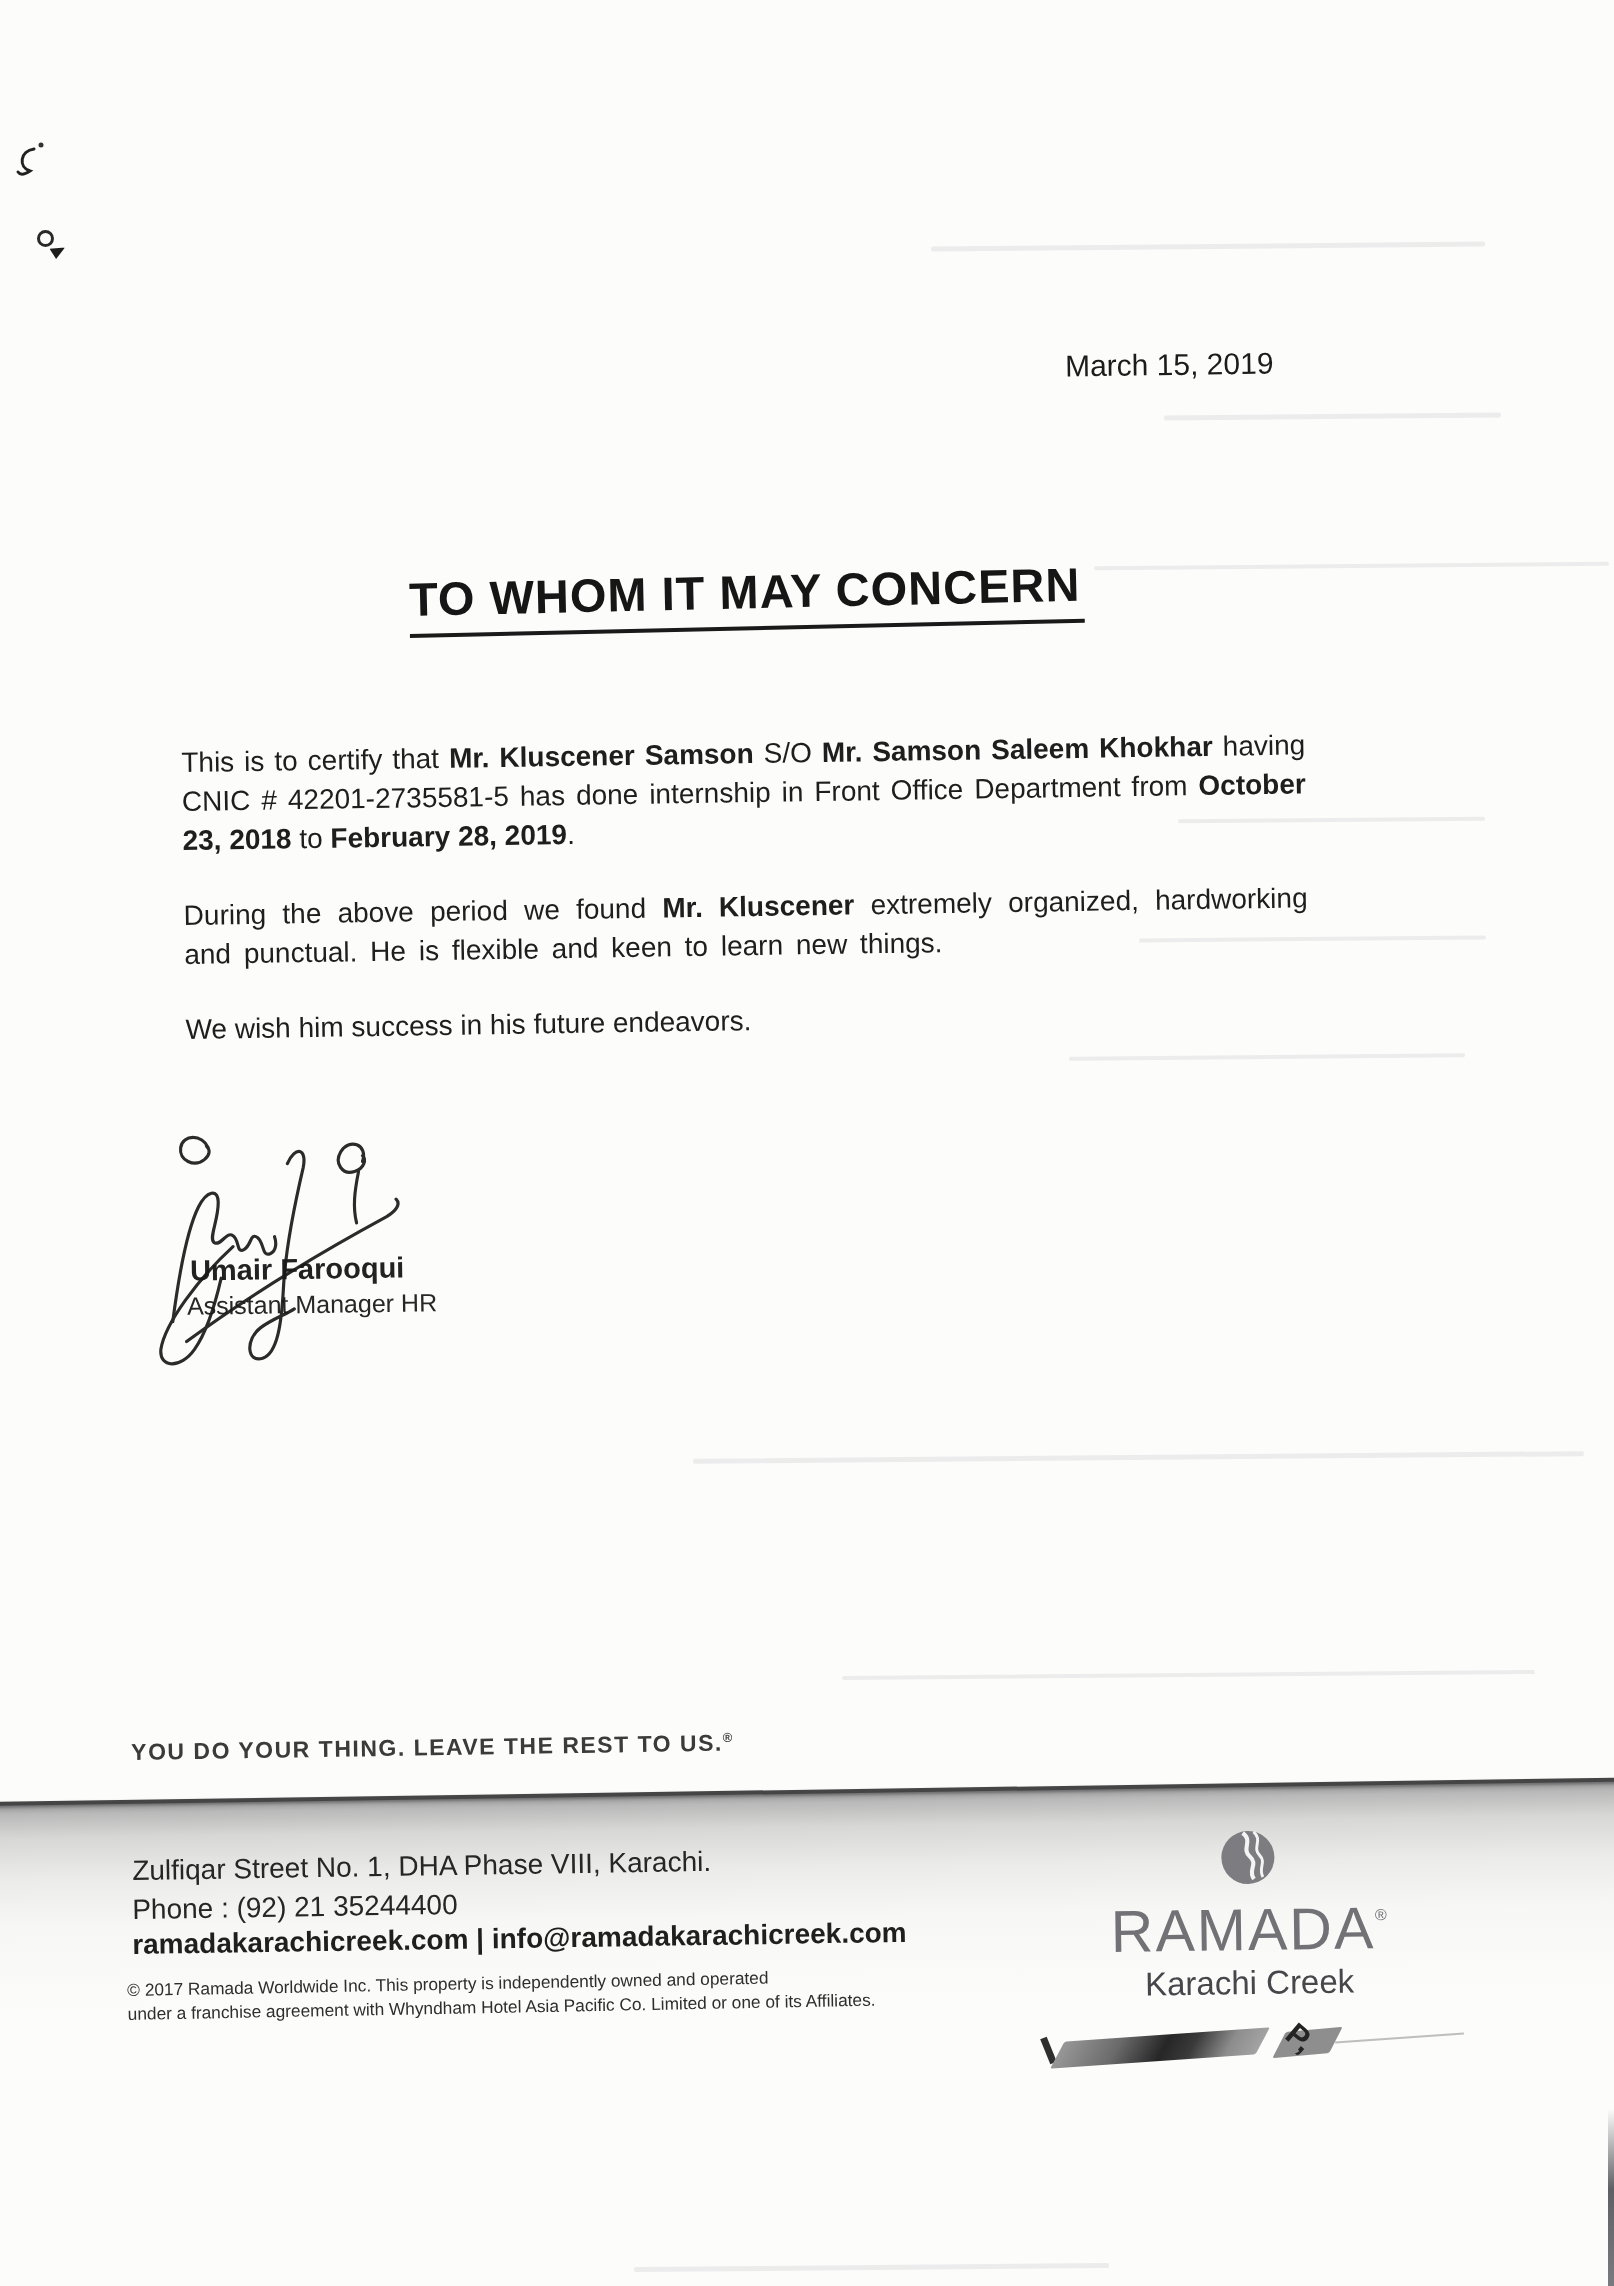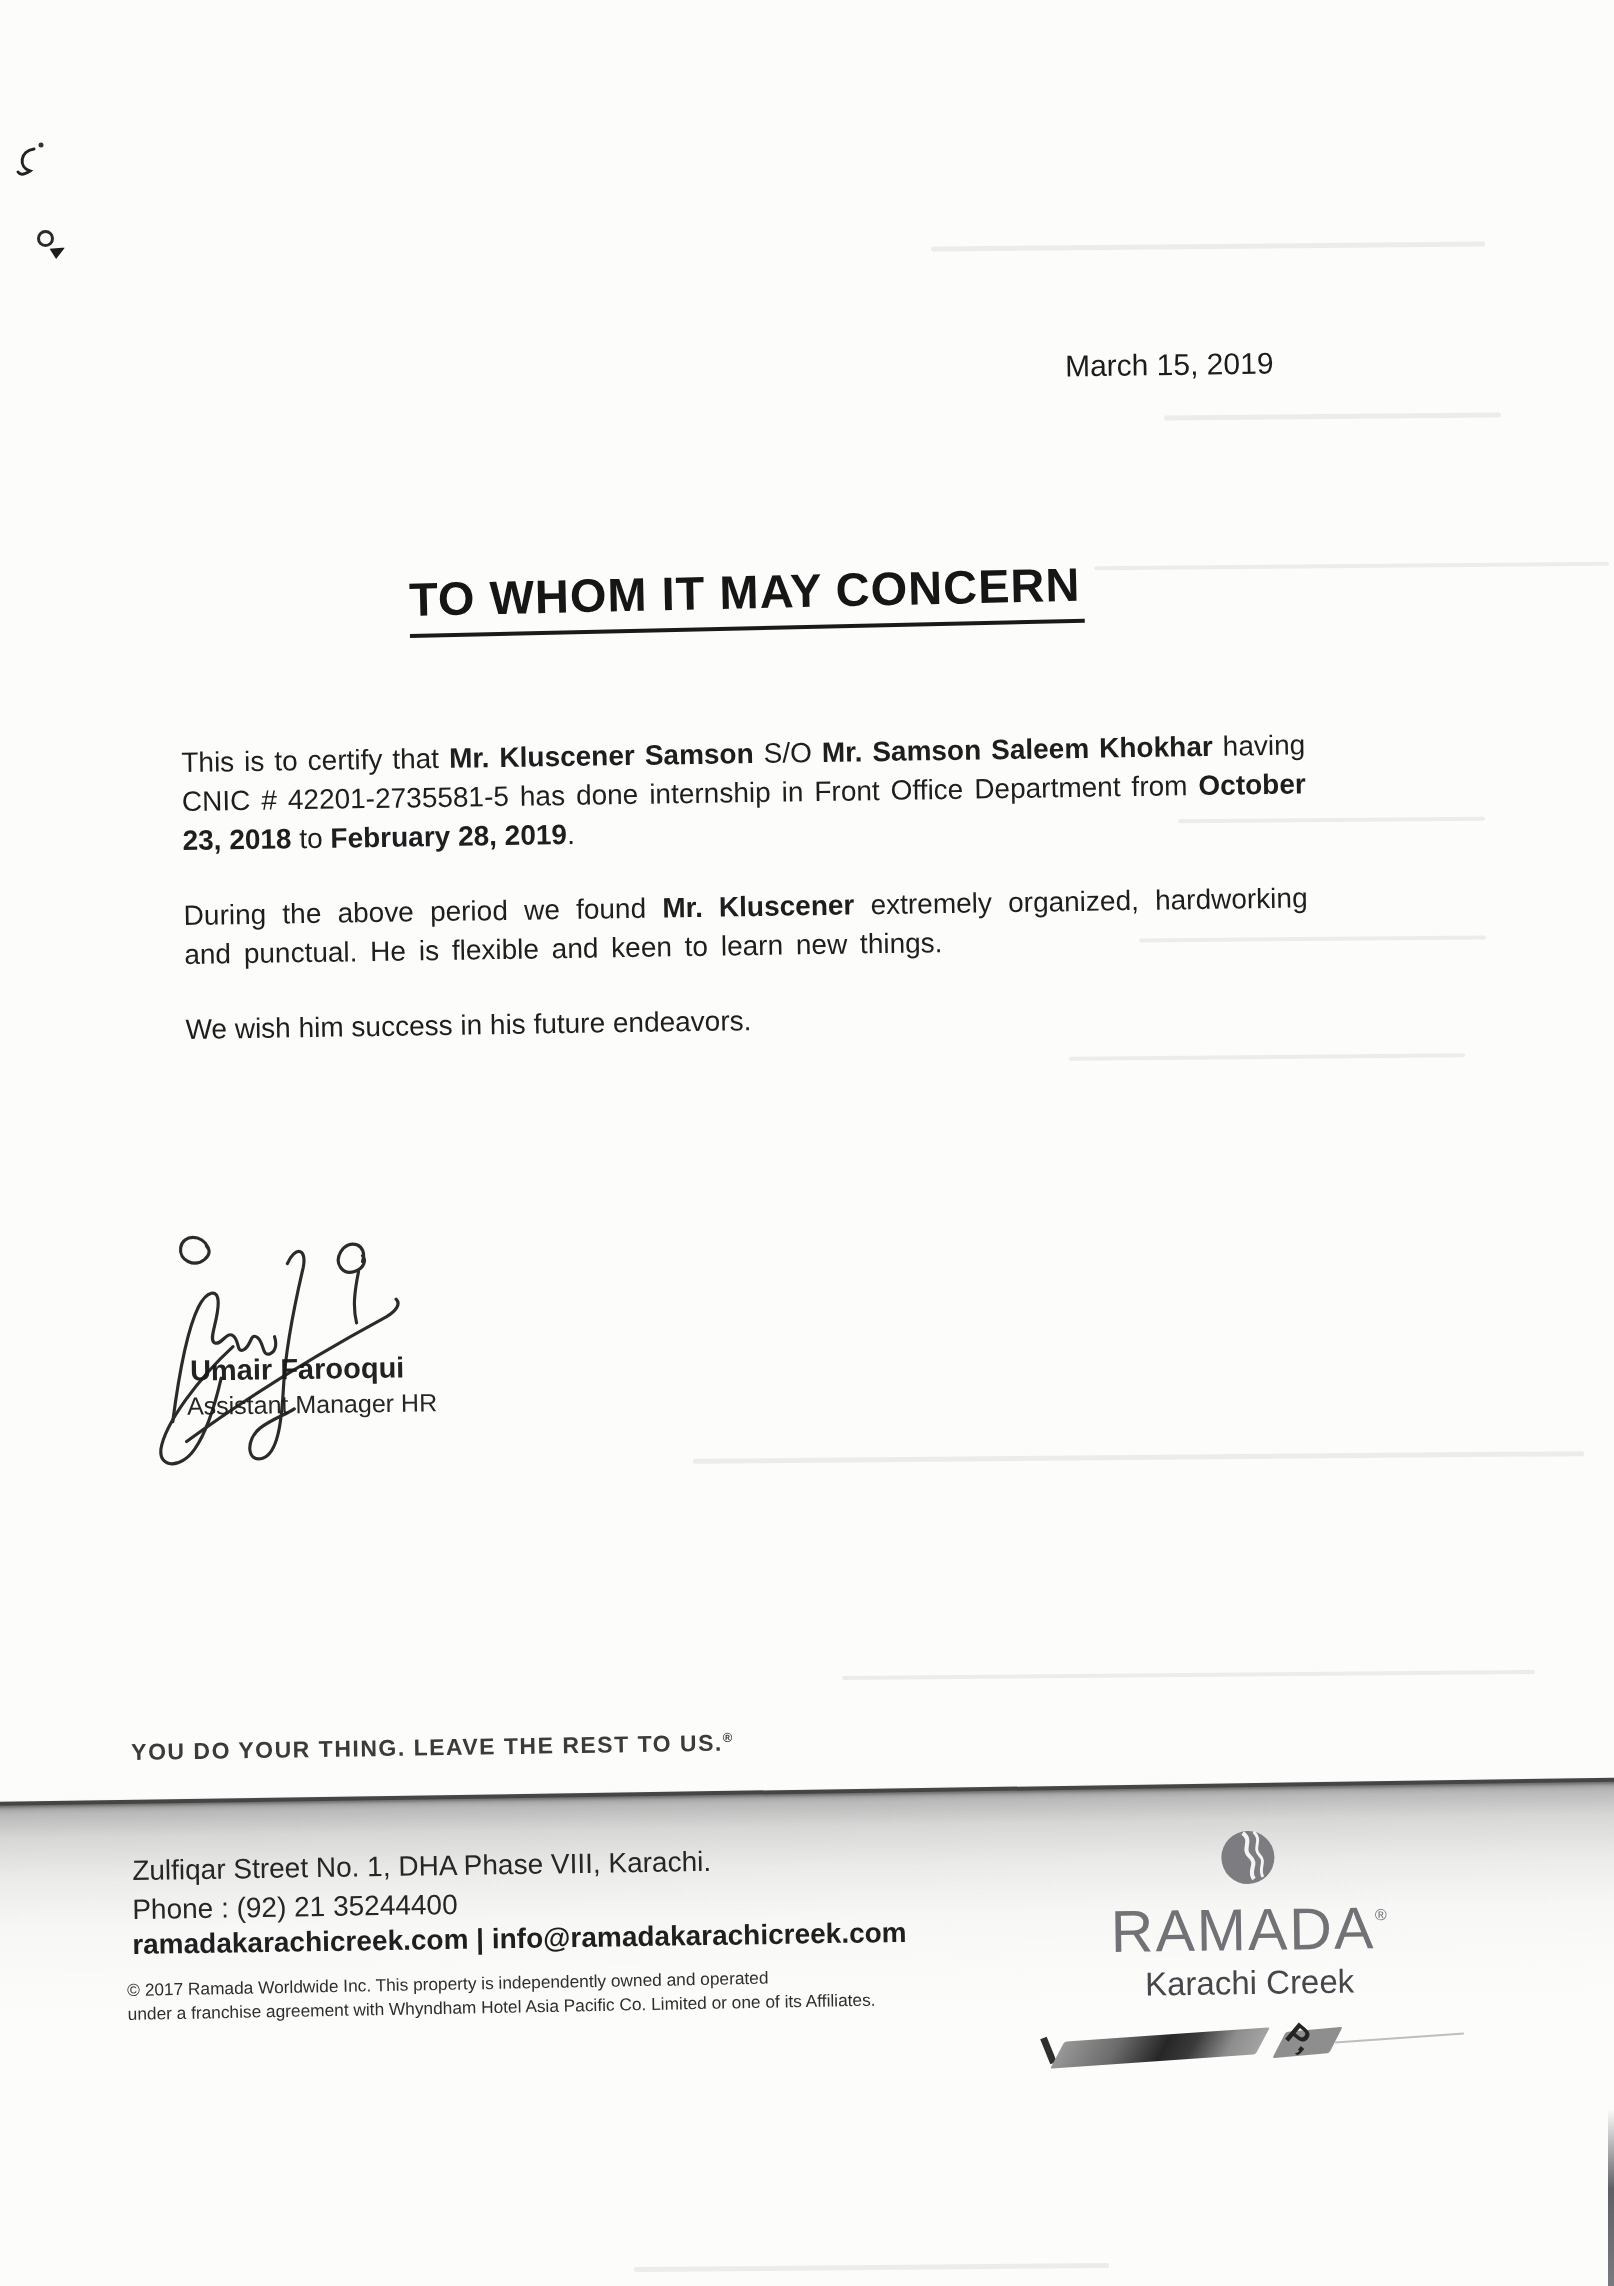--- a/index.html
+++ b/index.html
@@ -31,21 +31,21 @@
   .title-wrap { position:absolute; left:410px; top:572px; transform:rotate(-1.3deg); transform-origin:left bottom; }
   .title-text { display:inline-block; font-size:47px; font-weight:700; letter-spacing:1px; color:#161616;
                 border-bottom:4px solid #1a1a1a; padding:0 4px 7px 0; }
   .body { position:absolute; left:181px; top:743px; width:1124px; font-size:28px; line-height:39px;
           transform:rotate(-0.9deg); transform-origin:left top; color:#1e1e1e; }
   .body p { margin:0 0 36px 0; text-align:justify; }
   .body p.p2 { word-spacing:5px; }
   .body p.p3 { text-align:left; }
   .b { font-weight:700; }
   
-  .sig-block { position:absolute; left:137px; top:1228px; width:297px; height:267px; }
+  .sig-block { position:absolute; left:137px; top:1128px; width:297px; height:267px; }
   .sig-name  { position:absolute; left:53px; top:125px; font-size:29px; font-weight:700; color:#222;
                transform:rotate(-0.8deg); white-space:nowrap; }
   .sig-title { position:absolute; left:50px; top:162px; font-size:25px; color:#272727;
                transform:rotate(-0.8deg); white-space:nowrap; }
   .sig-ink   { position:absolute; left:0; top:0; }
   
   .tagline { position:absolute; left:131px; top:1739px; font-size:23px; font-weight:700; letter-spacing:1.5px;
              color:#3b3b3b; transform:rotate(-0.9deg); transform-origin:left top; }
   .tagline sup { font-size:13px; }
   .crease-band { position:absolute; left:-20px; top:1805px; width:1673px; height:213px;

